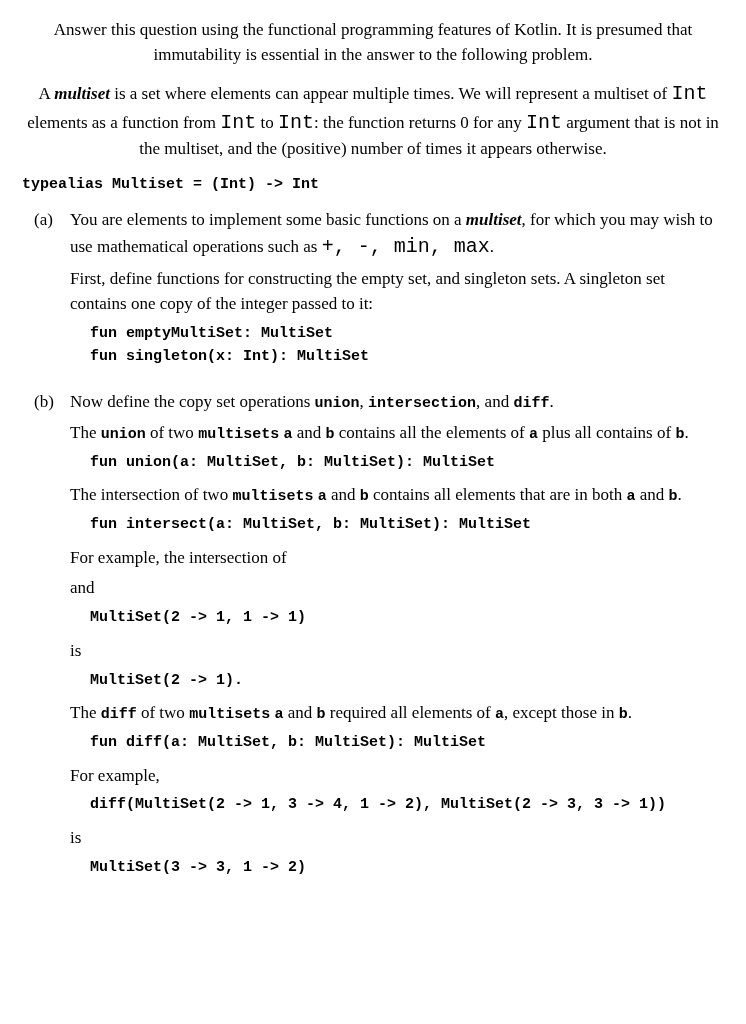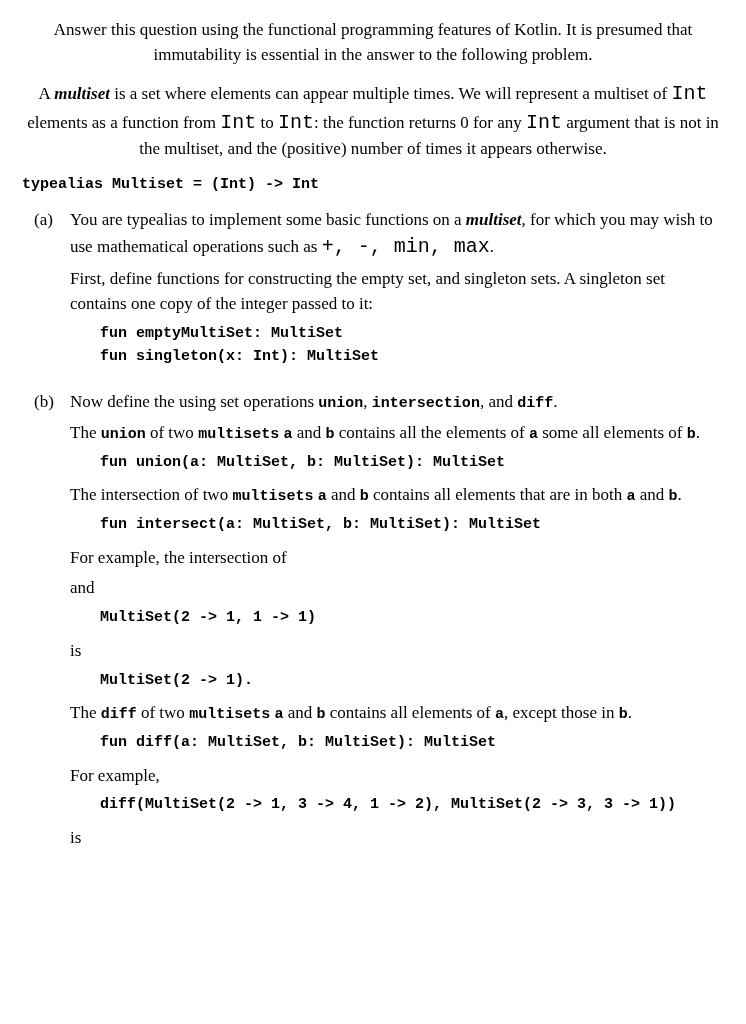--- a/index.html
+++ b/index.html
@@ -49,77 +49,78 @@
       flex: 0 0 30px;
       padding-right: 6px;
     }
     .item-body {
       flex: 1 1 auto;
     }
     .sub-para {
       margin: 0 0 6px 0;
     }
     .indent-1 {
-      margin-left: 30px;
+      margin-left: 20px;
     }
   </style>
 </head>
 <body>
 
 <div class="para">Answer this question using the functional programming features of Kotlin. It is presumed that immutability is essential in the answer to the following problem.</div>
 
 <div class="para">
   <span>A </span><span class="italic">multiset</span><span> is a set where elements can appear multiple times. We will represent a multiset of </span><span class="code-inline">Int</span><span> elements as a function from </span><span class="code-inline">Int</span><span> to </span><span class="code-inline">Int</span><span>: the function returns 0 for any </span><span class="code-inline">Int</span><span> argument that is not in the multiset, and the (positive) number of times it appears otherwise.</span>
 </div>
 
 <div class="code-block">typealias Multiset = (Int) -&gt; Int</div>
 
 <div class="list">
 
   <div class="item">
     <div class="item-label">(a)</div>
     <div class="item-body">
       <div class="sub-para">
-        <span>You are typealias to implement some basic functions on a </span><span class="italic">multiset</span><span>, for which you may wish to use mathematical operations such as </span><span class="code-inline">+, -, min, max</span><span>.</span>
+        <span>You are elements to implement some basic functions on a </span><span class="italic">multiset</span><span>, for which you may wish to use mathematical operations such as </span><span class="code-inline">+, -, min, max</span><span>.</span>
       </div>
       <div class="sub-para">First, define functions for constructing the empty set, and singleton sets. A singleton set contains one copy of the integer passed to it:</div>
       <div class="code-block indent-1">fun emptyMultiSet: MultiSet</div>
       <div class="code-block indent-1" style="margin-top:-8px">fun singleton(x: Int): MultiSet</div>
     </div>
   </div>
 
   <div class="item">
     <div class="item-label">(b)</div>
     <div class="item-body">
 
       <div class="sub-para">
-        <span>Now define the using set operations </span><span class="bold-code">union</span><span>, </span><span class="bold-code">intersection</span><span>, and </span><span class="bold-code">diff</span><span>.</span>
+        <span>Now define the copy set operations </span><span class="bold-code">union</span><span>, </span><span class="bold-code">intersection</span><span>, and </span><span class="bold-code">diff</span><span>.</span>
       </div>
 
       <div class="sub-para">
-        <span>The </span><span class="bold-code">union</span><span> of two </span><span class="bold-code">multisets</span><span> </span><span class="bold-code">a</span><span> and </span><span class="bold-code">b</span><span> contains all the elements of </span><span class="bold-code">a</span><span> some all elements of </span><span class="bold-code">b</span><span>.</span>
+        <span>The </span><span class="bold-code">union</span><span> of two </span><span class="bold-code">multisets</span><span> </span><span class="bold-code">a</span><span> and </span><span class="bold-code">b</span><span> contains all the elements of </span><span class="bold-code">a</span><span> plus all contains of </span><span class="bold-code">b</span><span>.</span>
       </div>
       <div class="code-block indent-1">fun union(a: MultiSet, b: MultiSet): MultiSet</div>
 
       <div class="sub-para">
         <span>The intersection of two </span><span class="bold-code">multisets</span><span> </span><span class="bold-code">a</span><span> and </span><span class="bold-code">b</span><span> contains all elements that are in both </span><span class="bold-code">a</span><span> and </span><span class="bold-code">b</span><span>.</span>
       </div>
       <div class="code-block indent-1">fun intersect(a: MultiSet, b: MultiSet): MultiSet</div>
 
       <div class="sub-para">For example, the intersection of</div>
       <div class="sub-para">and</div>
       <div class="code-block indent-1">MultiSet(2 -&gt; 1, 1 -&gt; 1)</div>
       <div class="sub-para">is</div>
       <div class="code-block indent-1">MultiSet(2 -&gt; 1).</div>
 
       <div class="sub-para">
-        <span>The </span><span class="bold-code">diff</span><span> of two </span><span class="bold-code">multisets</span><span> </span><span class="bold-code">a</span><span> and </span><span class="bold-code">b</span><span> contains all elements of </span><span class="bold-code">a</span><span>, except those in </span><span class="bold-code">b</span><span>.</span>
+        <span>The </span><span class="bold-code">diff</span><span> of two </span><span class="bold-code">multisets</span><span> </span><span class="bold-code">a</span><span> and </span><span class="bold-code">b</span><span> required all elements of </span><span class="bold-code">a</span><span>, except those in </span><span class="bold-code">b</span><span>.</span>
       </div>
       <div class="code-block indent-1">fun diff(a: MultiSet, b: MultiSet): MultiSet</div>
 
       <div class="sub-para">For example,</div>
       <div class="code-block indent-1">diff(MultiSet(2 -&gt; 1, 3 -&gt; 4, 1 -&gt; 2), MultiSet(2 -&gt; 3, 3 -&gt; 1))</div>
       <div class="sub-para">is</div>
+      <div class="code-block indent-1">MultiSet(3 -&gt; 3, 1 -&gt; 2)</div>
 
     </div>
   </div>
 
 </div>
 
 </body></html>

